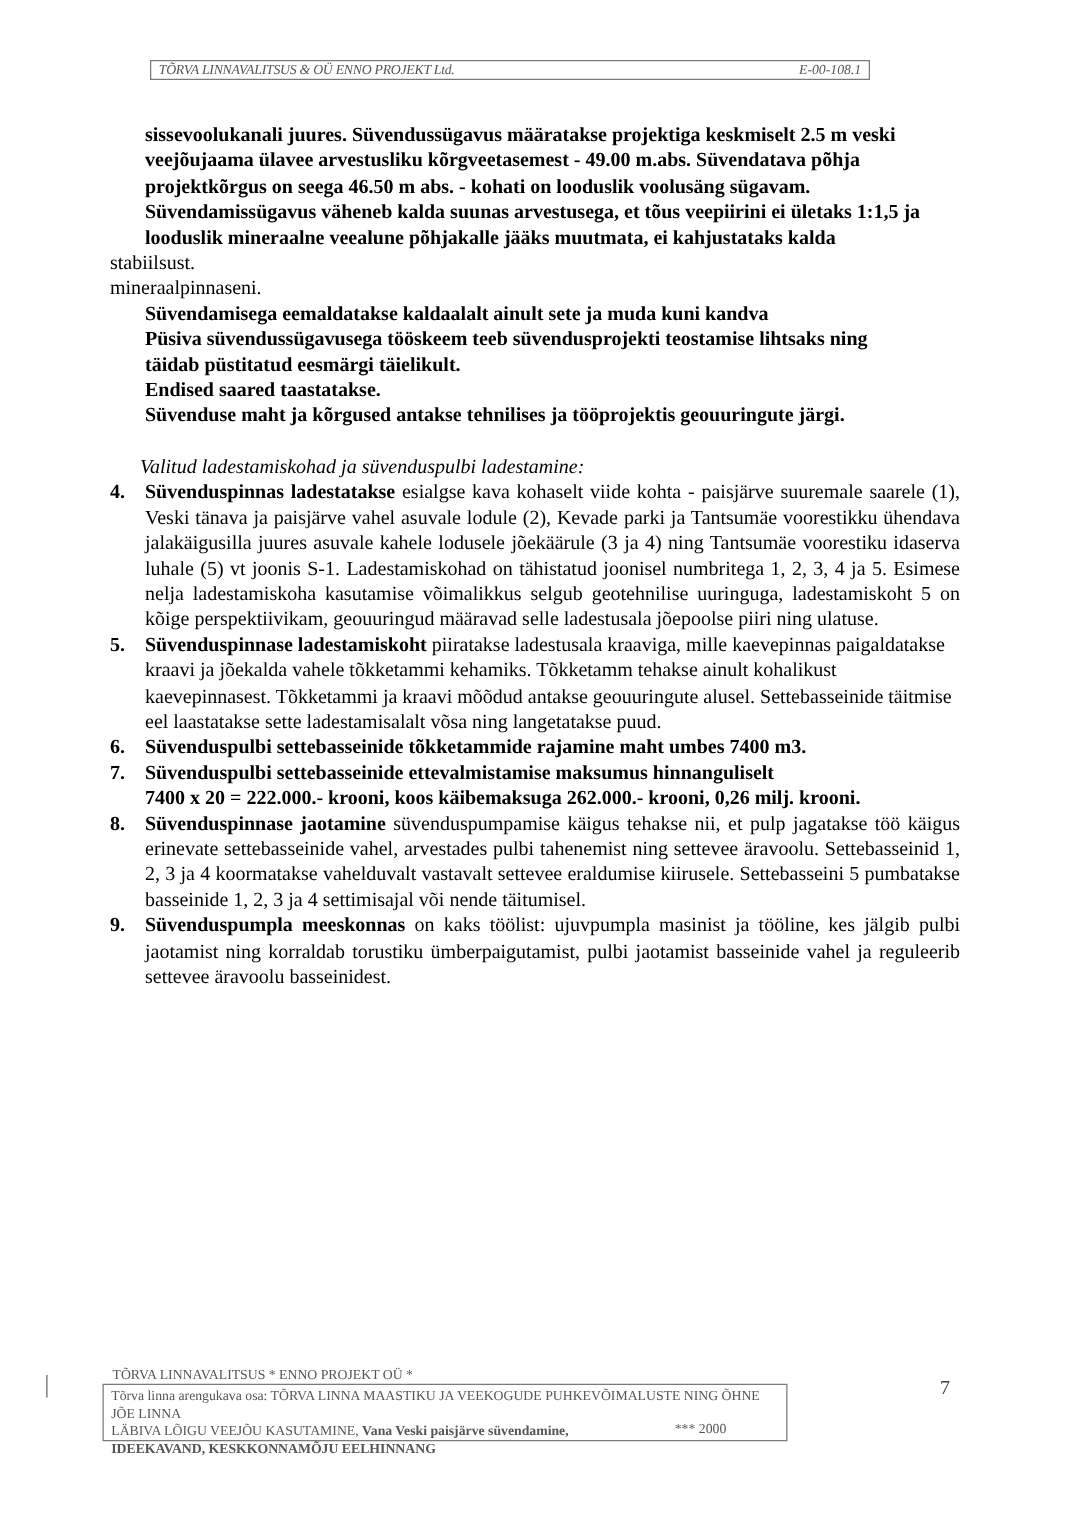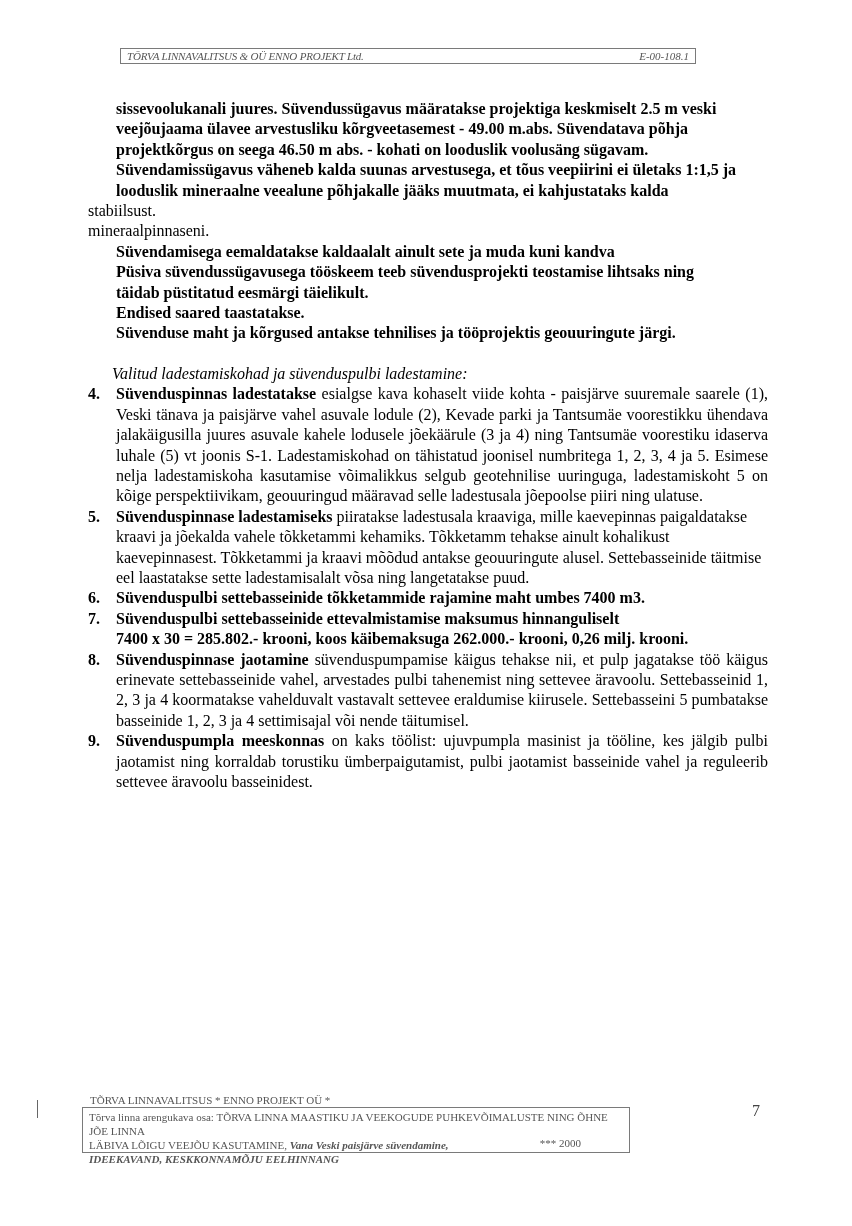--- a/index.html
+++ b/index.html
@@ -24,21 +24,21 @@
   .item b { font-weight: bold; }
   .item.just { text-align: justify; }
 
   .ftr-title { position: absolute; left: 90px; top: 1094px; 
                font-size: 11px; color: #555; }
   .ftr-bar { position: absolute; left: 37px; top: 1100px; width: 1px; height: 18px;
              background: #666; }
   .ftr-box { position: absolute; left: 82px; top: 1107px; width: 548px; height: 46px;
              border: 1px solid #7a7a7a; box-sizing: border-box; padding: 2px 6px;
              font-size: 11px; color: #555; line-height: 14px; }
-  .ftr-box .b { font-weight: bold; font-style: italic; }
+  .ftr-box .b { font-weight: bold; }
   .ftr-box .yr { position: absolute; right: 48px; bottom: 2px; margin-top: 20px; }
   .pg { position: absolute; left: 752px; top: 1102px; font-size: 16px; color: #444; }
 </style>
 </head>
 <body>
 
 <div class="hdr">
   <span class="l">TÕRVA LINNAVALITSUS   &amp;   OÜ ENNO  PROJEKT  Ltd.</span>
   <span class="r">E-00-108.1</span>
 </div>
@@ -65,30 +65,30 @@
 
   <div class="gap"></div>
   <div class="p subhead">Valitud ladestamiskohad ja süvenduspulbi  ladestamine:</div>
 
   <div class="item just">
     <span class="num">4.</span>
     <b>Süvenduspinnas ladestatakse</b><span> esialgse kava kohaselt viide kohta - paisjärve suuremale saarele (1), Veski tänava ja paisjärve vahel asuvale lodule (2), Kevade parki ja Tantsumäe voorestikku ühendava jalakäigusilla juures asuvale kahele lodusele jõekäärule (3 ja 4) ning Tantsumäe  voorestiku idaserva luhale (5)   vt  joonis  S-1.  Ladestamiskohad on tähistatud joonisel  numbritega 1, 2, 3, 4 ja  5. Esimese nelja ladestamiskoha kasutamise võimalikkus selgub geotehnilise uuringuga, ladestamiskoht 5 on kõige perspektiivikam, geouuringud määravad selle ladestusala jõepoolse piiri ning ulatuse.</span>
   </div>
   <div class="item">
     <span class="num">5.</span>
-    <b>Süvenduspinnase ladestamiseks</b><span>  piiratakse ladestusala kraaviga, mille kaevepinnas paigaldatakse kraavi ja jõekalda vahele tõkketammi kehamiks. Tõkketamm tehakse ainult kohalikust kaevepinnasest.  Tõkketammi ja kraavi mõõdud antakse  geouuringute alusel. Settebasseinide täitmise eel laastatakse sette ladestamisalalt võsa ning  langetatakse puud.</span>
+    <b>Süvenduspinnase ladestamiskoht</b><span>  piiratakse ladestusala kraaviga, mille kaevepinnas paigaldatakse kraavi ja jõekalda vahele tõkketammi kehamiks. Tõkketamm tehakse ainult kohalikust kaevepinnasest.  Tõkketammi ja kraavi mõõdud antakse  geouuringute alusel. Settebasseinide täitmise eel laastatakse sette ladestamisalalt võsa ning  langetatakse puud.</span>
   </div>
   <div class="item">
     <span class="num">6.</span>
     <b>Süvenduspulbi settebasseinide tõkketammide rajamine maht umbes 7400 m3.</b>
   </div>
   <div class="item">
     <span class="num">7.</span>
     <b>Süvenduspulbi settebasseinide ettevalmistamise maksumus hinnanguliselt</b><br>
-    <b>7400 x 30 = 285.802.-  krooni, koos käibemaksuga 262.000.- krooni,  0,26 milj. krooni.</b>
+    <b>7400 x 20 = 222.000.-  krooni, koos käibemaksuga 262.000.- krooni,  0,26 milj. krooni.</b>
   </div>
   <div class="item just">
     <span class="num">8.</span>
     <b>Süvenduspinnase jaotamine</b><span> süvenduspumpamise käigus tehakse nii, et pulp jagatakse töö käigus erinevate settebasseinide vahel, arvestades pulbi tahenemist ning settevee äravoolu. Settebasseinid 1, 2, 3 ja 4 koormatakse vahelduvalt vastavalt settevee eraldumise kiirusele. Settebasseini 5 pumbatakse basseinide 1, 2, 3 ja 4  settimisajal või nende täitumisel.</span>
   </div>
   <div class="item just">
     <span class="num">9.</span>
     <b>Süvenduspumpla meeskonnas</b><span> on kaks töölist: ujuvpumpla masinist ja tööline, kes jälgib pulbi jaotamist ning korraldab torustiku ümberpaigutamist, pulbi jaotamist basseinide vahel ja reguleerib settevee äravoolu basseinidest.</span>
   </div>
 </div>

